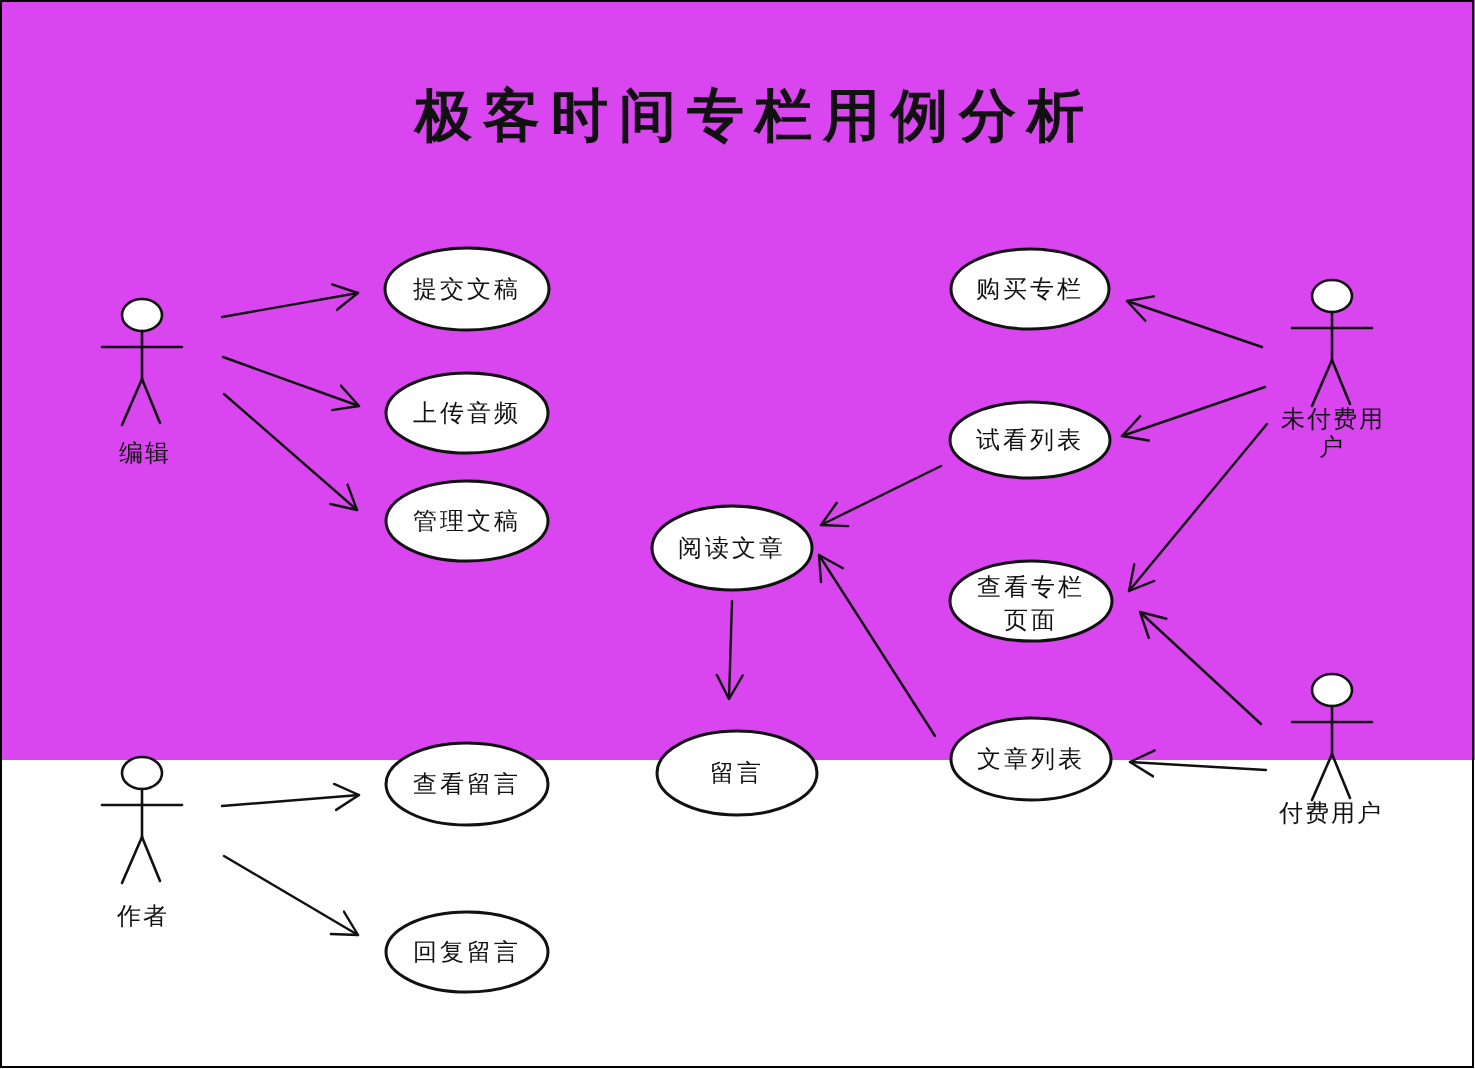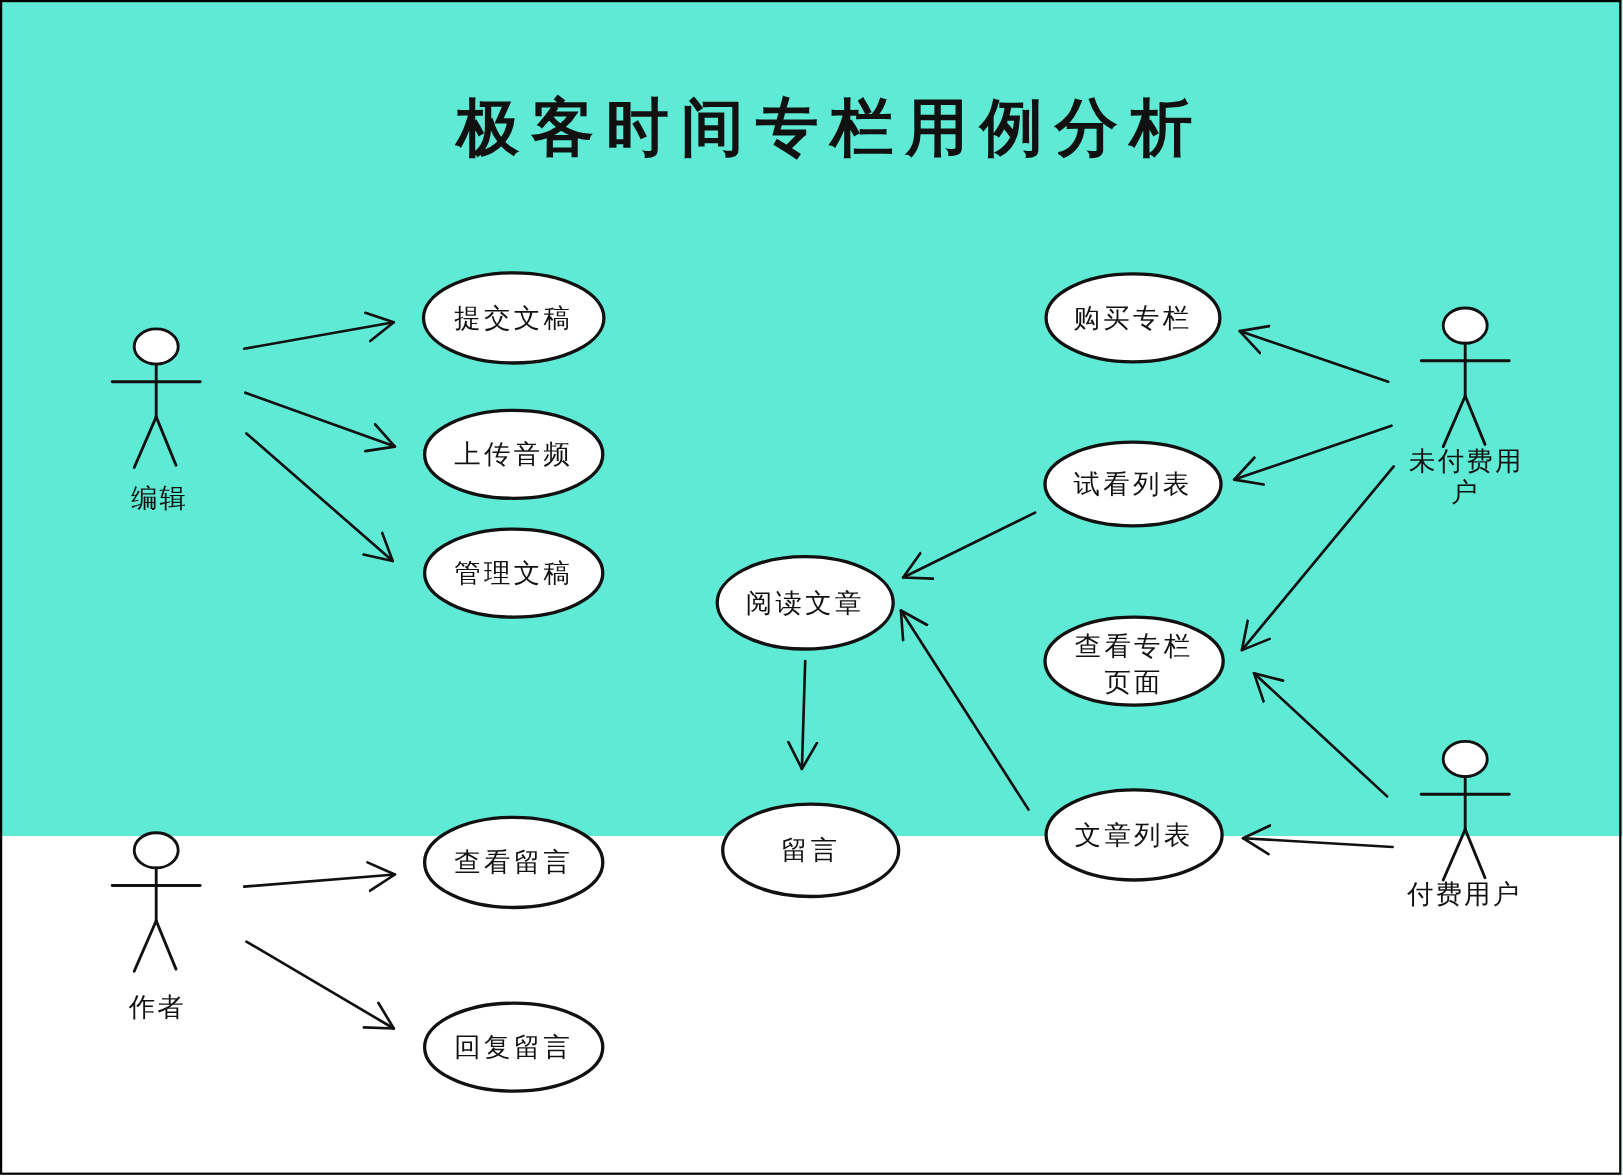--- a/index.html
+++ b/index.html
@@ -7,21 +7,21 @@
     padding: 0;
     background: #ffffff;
     width: 1475px;
     height: 1069px;
     overflow: hidden;
   }
   .canvas-wrap {
     position: relative;
     width: 1475px;
     height: 760px;
-    background: #5eead4;
+    background: #d946ef;
   }
   svg {
     display: block;
   }
   svg text {
     font-family: "DejaVu Sans", "Liberation Sans", sans-serif;
     fill: #111111;
   }
   .title-text {
     font-size: 57px;

